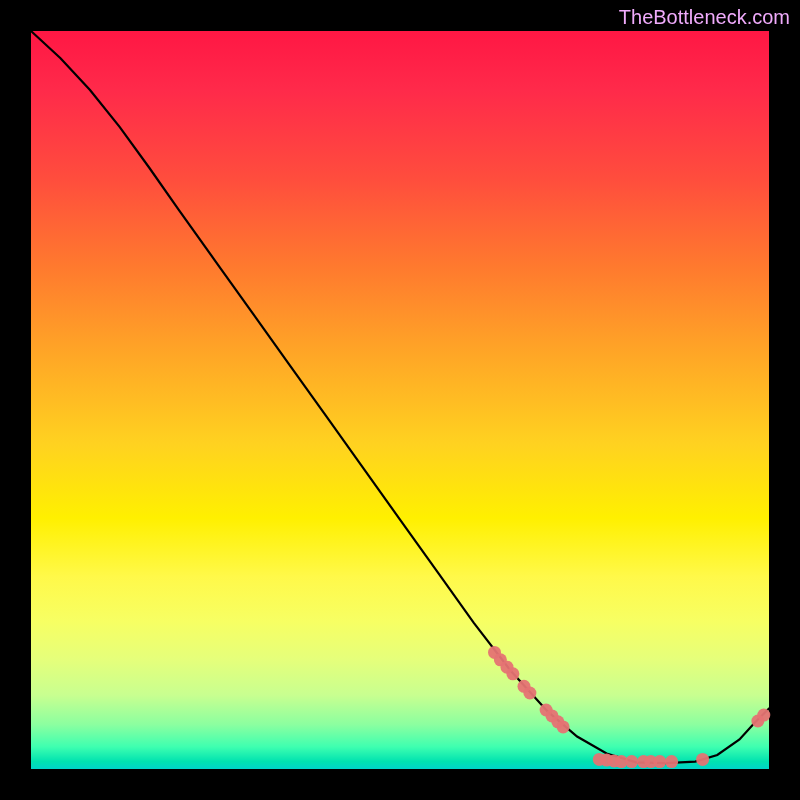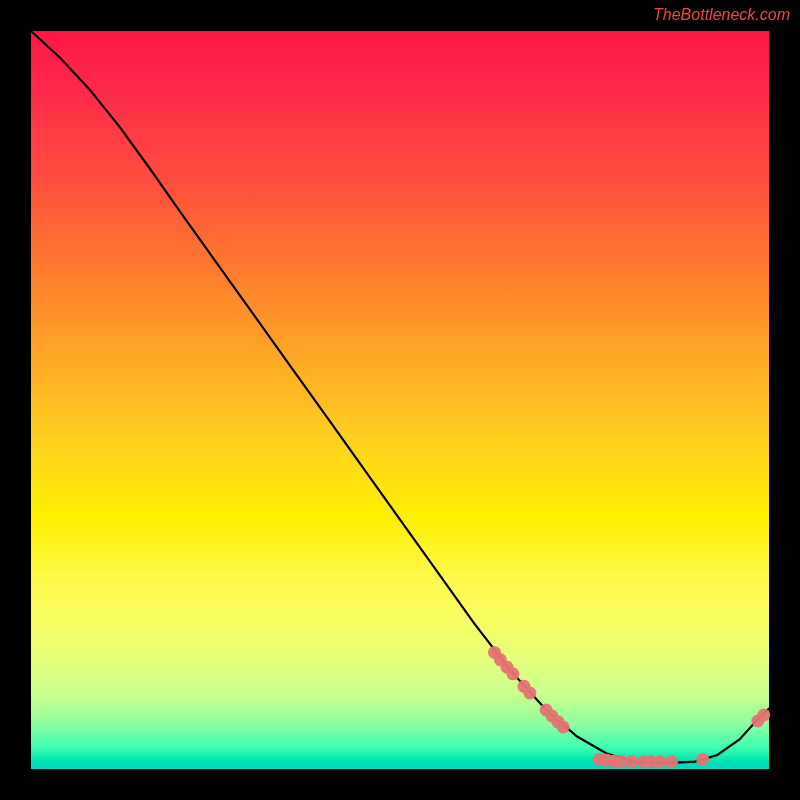--- a/index.html
+++ b/index.html
@@ -7,25 +7,24 @@
     width: 800px;
     height: 800px;
     background: #000;
     position: relative;
     font-family: Arial, sans-serif;
   }
   .watermark {
     position: absolute;
     top: 6px;
     right: 10px;
-    color: #ef4444;
-    font-size: 16px;
+    color: #f0abfc;
+    font-size: 20px;
     font-weight: 500;
     z-index: 10;
-    font-style: italic;
   }
   .plot-area {
     position: absolute;
     left: 31px;
     top: 31px;
     width: 738px;
     height: 738px;
     background: linear-gradient(to bottom,
       #ff1744 0%,
       #ff2a4a 8%,

